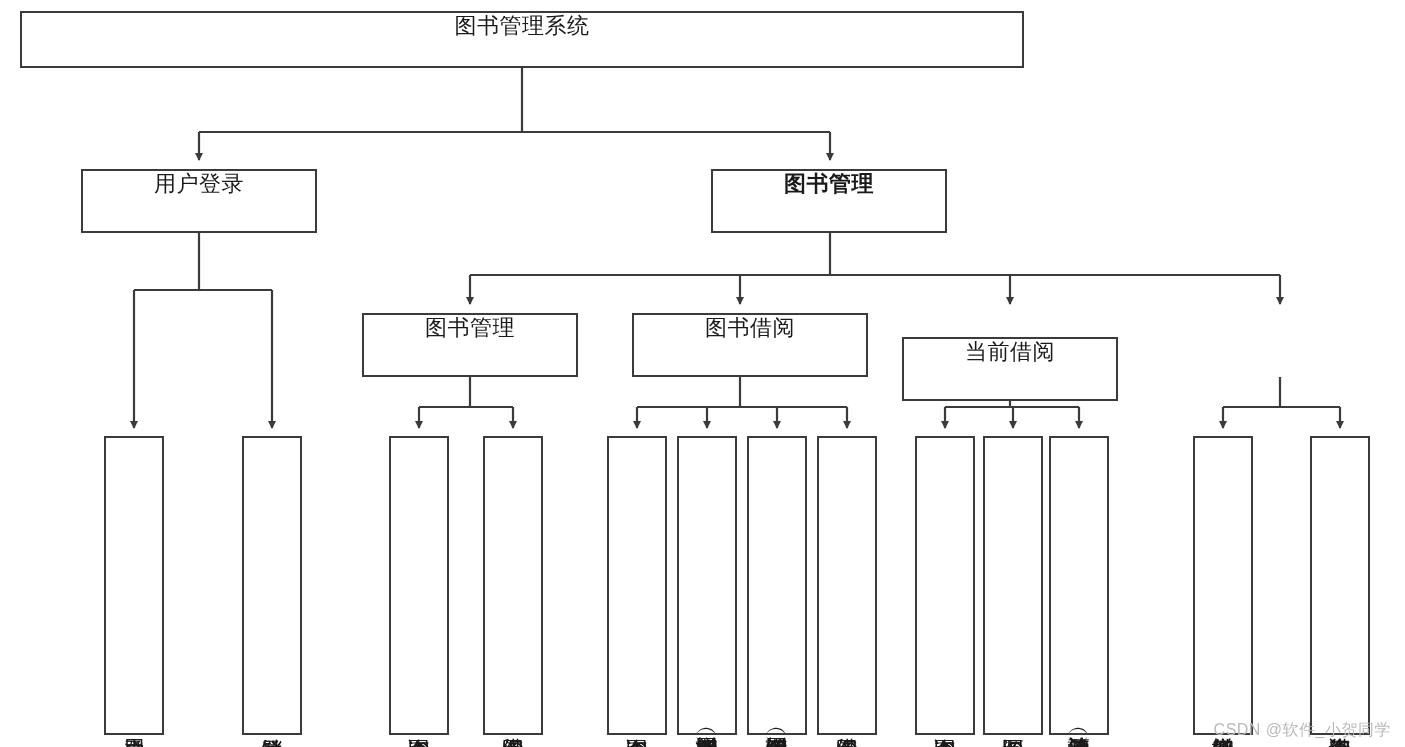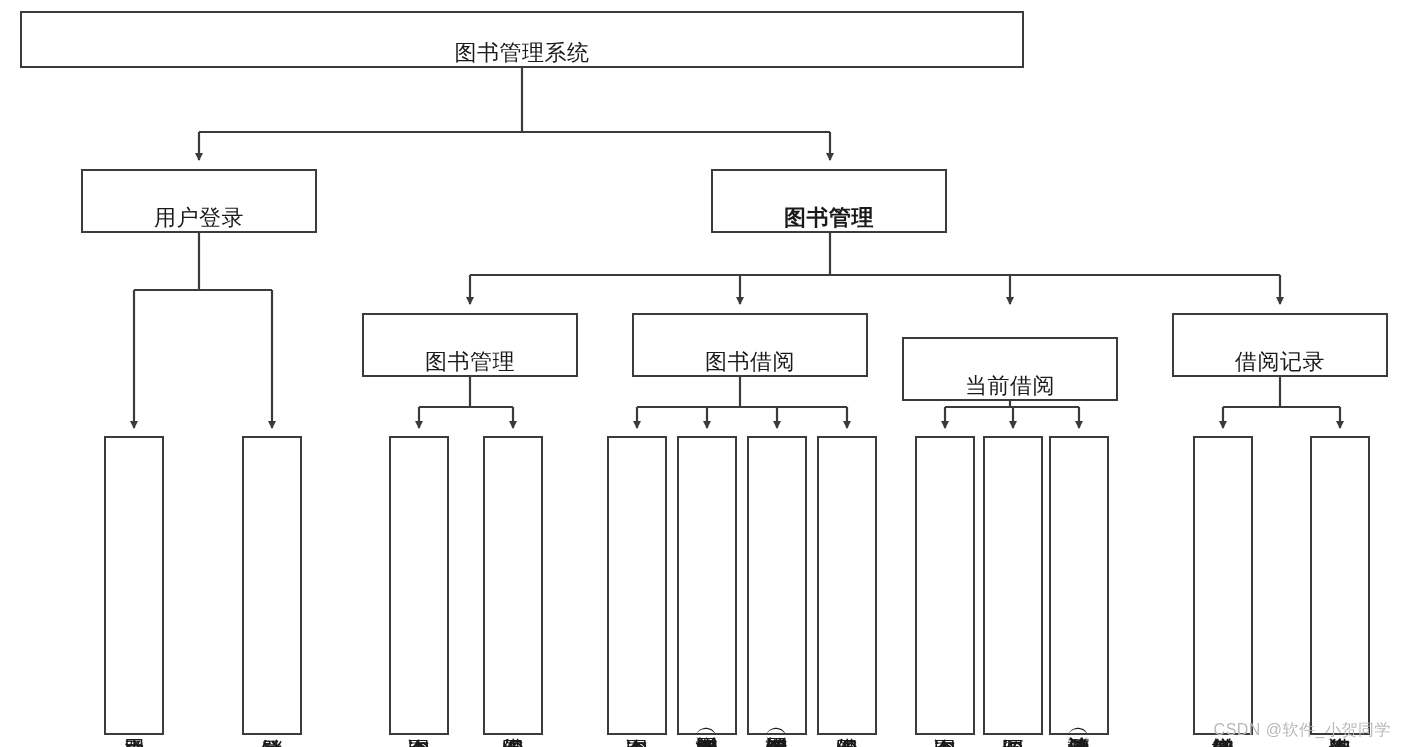--- a/index.html
+++ b/index.html
@@ -11,21 +11,21 @@
     background:#ffffff;
     overflow:hidden;
   }
   #edges{position:absolute;left:0;top:0;width:1405px;height:747px;}
   .node{
     position:absolute;
     box-sizing:border-box;
     border:2px solid #3b3b3b;
     background:#ffffff;
     display:flex;
-    align-items:flex-end;
+    align-items:flex-start;
     justify-content:center;
     color:#1a1a1a;
     letter-spacing:0.5px;
   }
   .node.horiz{
     font-size:22px;
     line-height:1.2;
   }
   .node.vert{
     writing-mode:vertical-rl;
@@ -121,23 +121,20 @@
 
   <div class="node horiz" style="left:362px;top:313px;width:216px;height:64px;">
     <span>图书管理</span>
   </div>
   <div class="node horiz" style="left:632px;top:313px;width:236px;height:64px;">
     <span>图书借阅</span>
   </div>
   <div class="node horiz" style="left:902px;top:313px;width:216px;height:64px;margin-top:24px;">
     <span>当前借阅</span>
   </div>
-  <div class="node horiz" style="left:1172px;top:313px;width:216px;height:64px;">
-    <span>借阅记录</span>
-  </div>
 
   <div class="node vert" style="left:104px;top:436px;width:60px;height:299px;">
     <span>用户登录</span>
   </div>
   <div class="node vert" style="left:242px;top:436px;width:60px;height:299px;">
     <span>注销登录</span>
   </div>
 
   <div class="node vert" style="left:389px;top:436px;width:60px;height:299px;">
     <span>查询图书</span>

